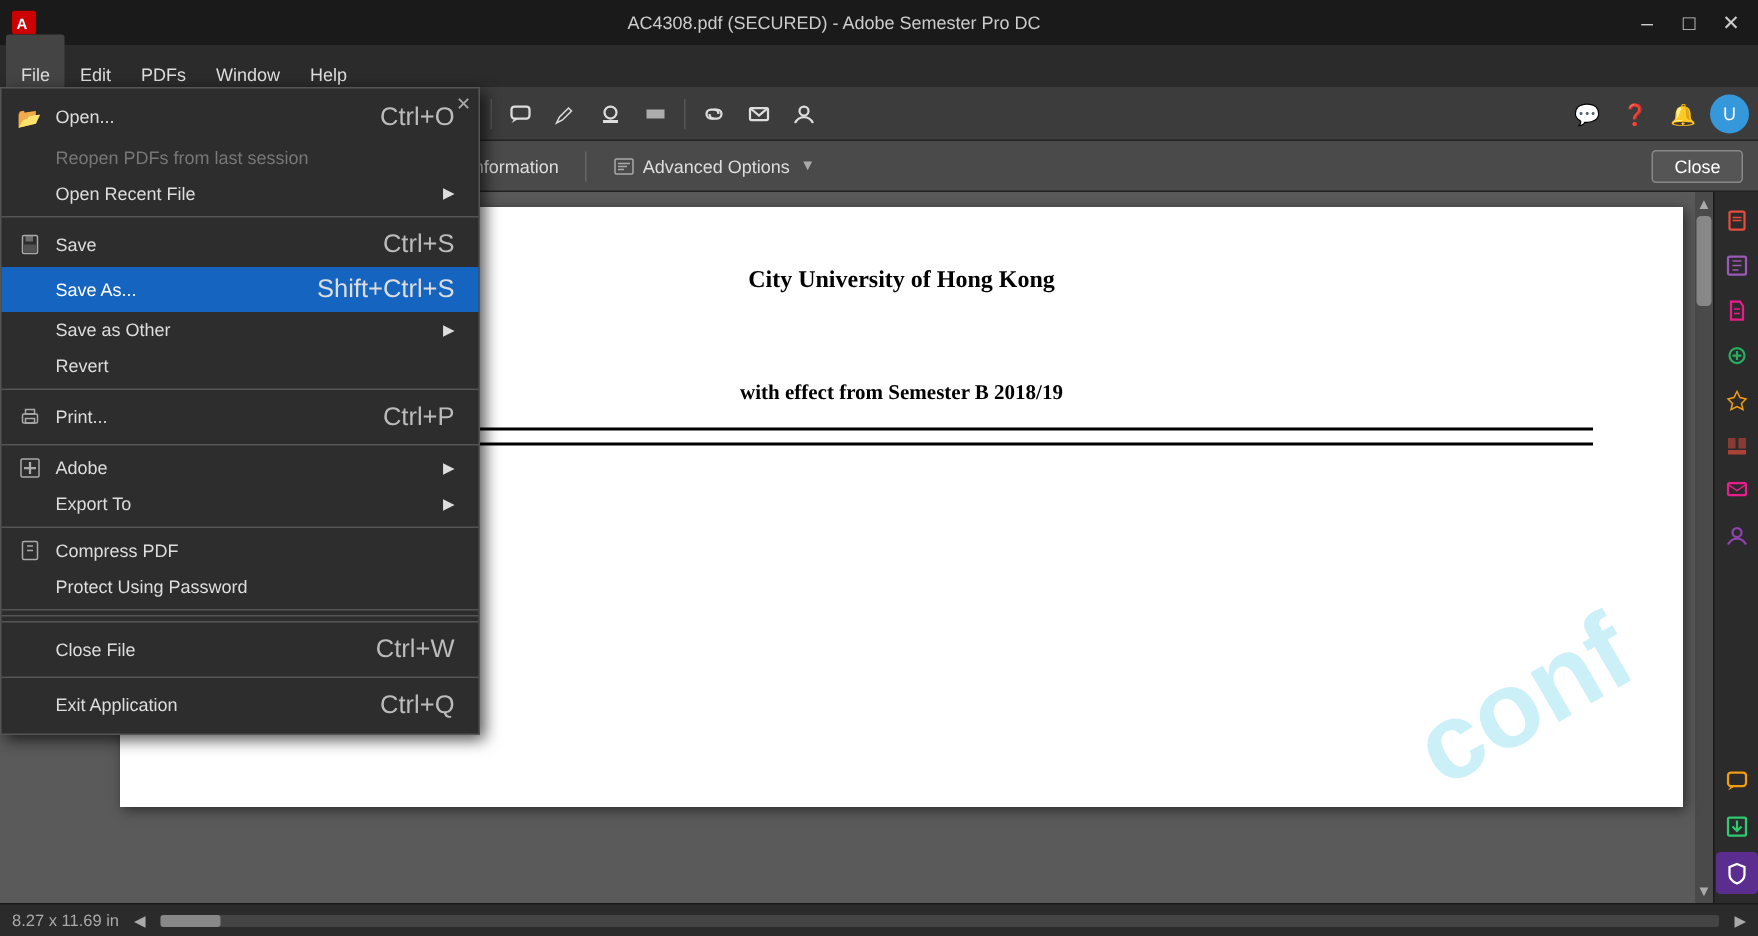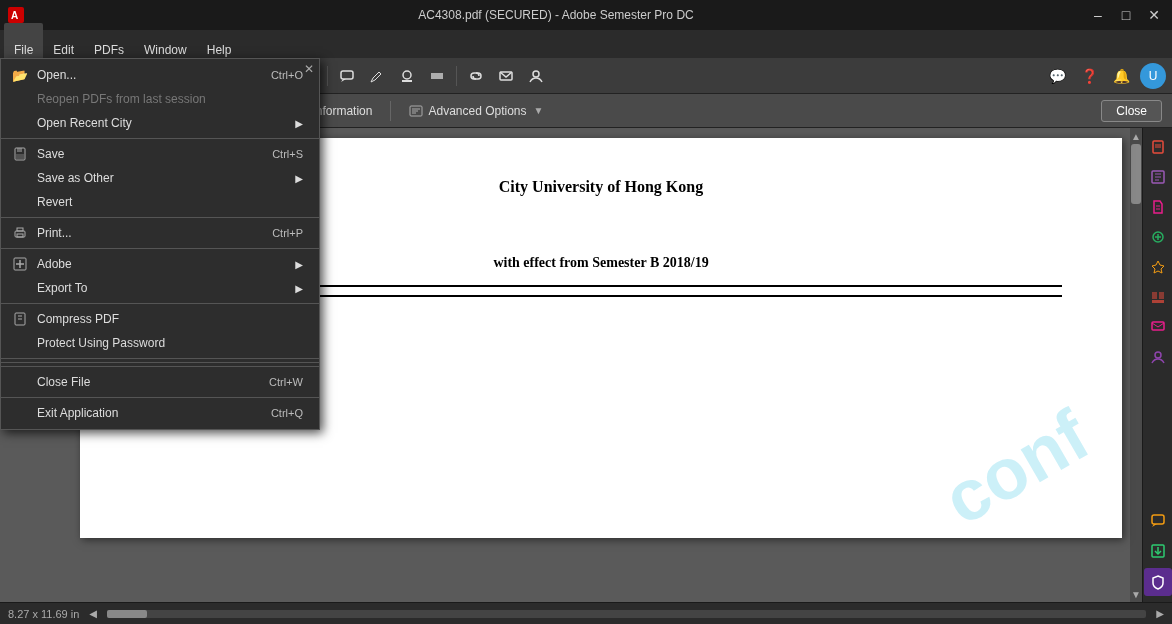--- a/index.html
+++ b/index.html
@@ -201,21 +201,21 @@
       cursor: pointer;
       color: #ddd;
       font-size: 12px;
       position: relative;
     }
     .fmenu-item:hover, .fmenu-item.hovered { background: #1565c0; color: #fff; }
     .fmenu-item.disabled { color: #777; pointer-events: none; }
     .fmenu-item .shortcut {
       margin-left: auto;
       color: #bbb;
-      font-size: 11px;
+      font-size: 17px;
     }
     .fmenu-item.hovered .shortcut { color: #ddd; }
     .fmenu-item .arrow { margin-left: auto; font-size: 10px; }
     .fmenu-sep { border: none; border-top: 1px solid #555; margin: 3px 0; }
     .fmenu-icon {
       position: absolute; left: 10px;
       width: 18px; height: 18px;
       display: flex; align-items: center; justify-content: center;
       font-size: 13px;
     }
@@ -508,35 +508,40 @@
     <span class="fmenu-icon">📂</span>
     <span>Open...</span>
     <span class="shortcut">Ctrl+O</span>
   </div>
   <div class="fmenu-item disabled">
     <span class="fmenu-icon"></span>
     <span>Reopen PDFs from last session</span>
   </div>
   <div class="fmenu-item">
     <span class="fmenu-icon"></span>
-    <span>Open Recent City</span>
+    <span>Open Recent File</span>
     <span class="arrow">▶</span>
   </div>
   <hr class="fmenu-sep">
   <div class="fmenu-item">
     <span class="fmenu-icon">
       <svg width="14" height="14" viewBox="0 0 14 14">
           <rect x="2" y="1" width="10" height="12" rx="1" stroke="#aaa" stroke-width="1" fill="none"></rect>
           <rect x="4" y="1" width="5" height="4" fill="#aaa" opacity="0.5"></rect>
           <rect x="3" y="7" width="8" height="5" fill="#aaa" opacity="0.3"></rect>
         </svg>
     </span>
     <span>Save</span>
     <span class="shortcut">Ctrl+S</span>
   </div>
+  <div class="fmenu-item hovered">
+    <span class="fmenu-icon"></span>
+    <span>Save As...</span>
+    <span class="shortcut">Shift+Ctrl+S</span>
+  </div>
   <div class="fmenu-item">
     <span class="fmenu-icon"></span>
     <span>Save as Other</span>
     <span class="arrow">▶</span>
   </div>
   <div class="fmenu-item">
     <span class="fmenu-icon"></span>
     <span>Revert</span>
   </div>
   <hr class="fmenu-sep">

